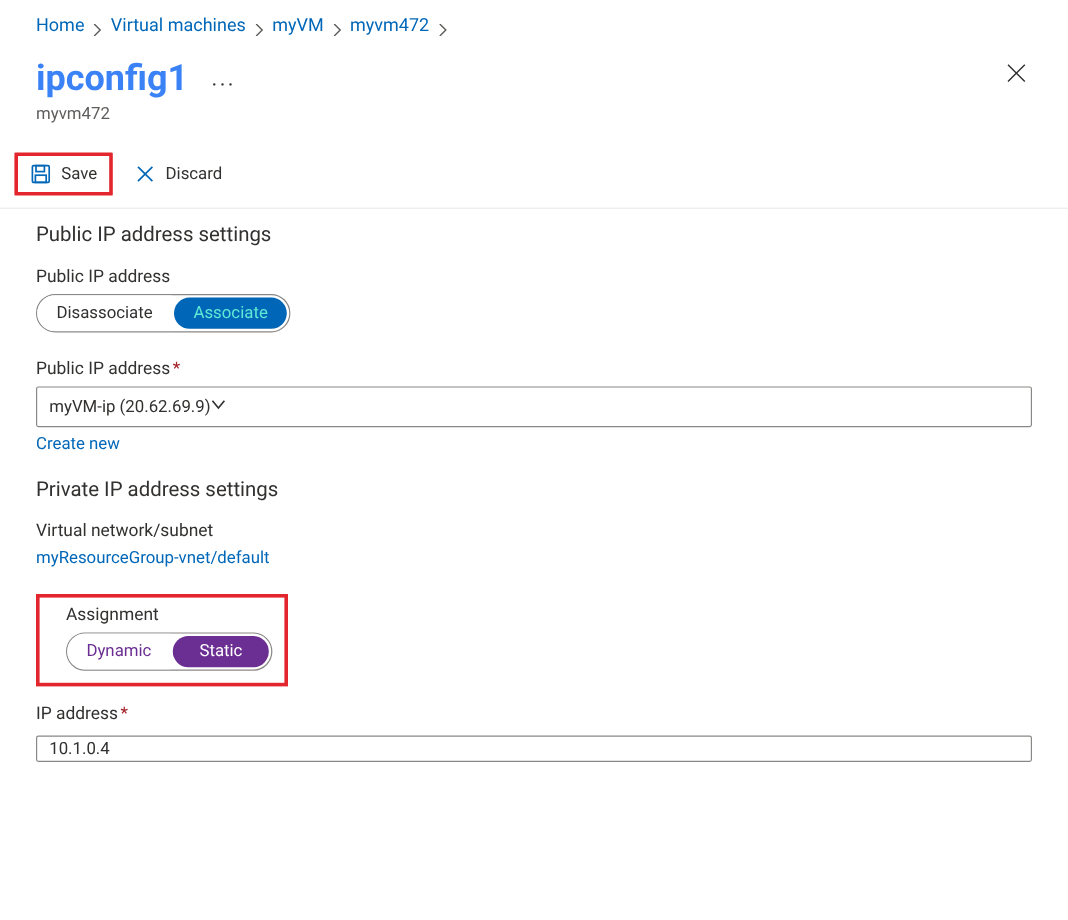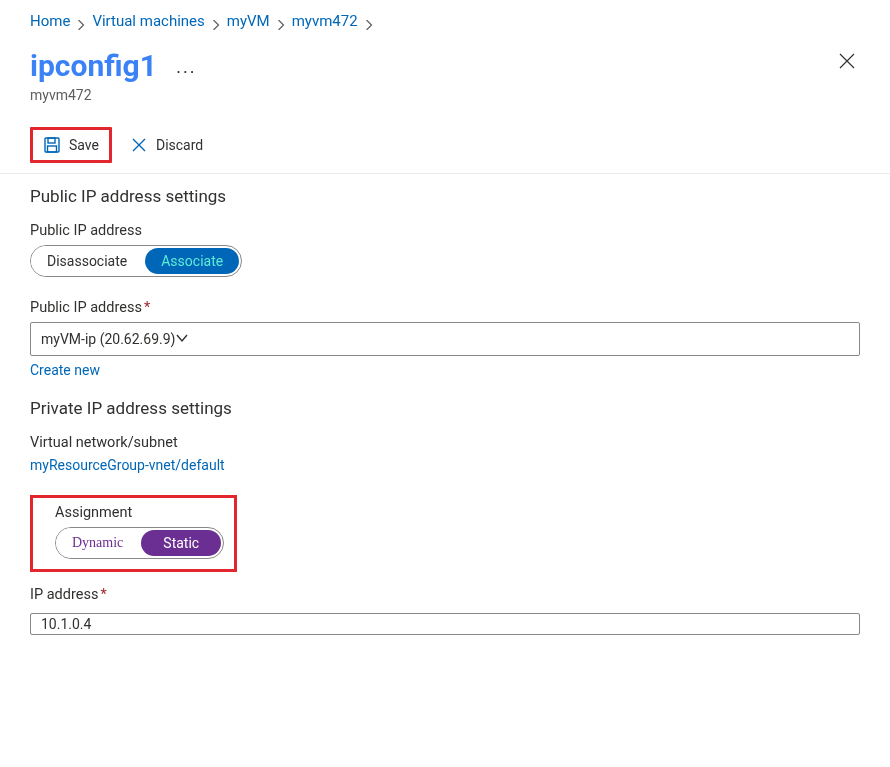--- a/index.html
+++ b/index.html
@@ -68,21 +68,21 @@
   
   .toolbar {
     display: flex;
     align-items: center;
     gap: 8px;
     margin-top: 24px;
     padding-bottom: 10px;
     border-bottom: 1px solid #edebe9;
     margin-left: -30px;
     margin-right: -30px;
-    padding-left: 30px;
+    padding-left: 12px;
   }
   .tool-btn {
     display: flex;
     align-items: center;
     gap: 8px;
     padding: 6px 10px;
     cursor: pointer;
     color: #323130;
     font-size: 14px;
   }
@@ -136,21 +136,21 @@
     height: 26px;
   }
   .pill.selected-purple {
     background: #6b2e92;
     color: #fff;
     border-radius: 999px;
     margin: 2px;
     height: 26px;
     padding: 0 22px;
   }
-  .pill.purple-text { color: #6b2e92; font-family: Liberation Serif, serif; }
+  .pill.purple-text { color: #6b2e92; }
   
   .select {
     display: flex;
     align-items: center;
     justify-content: flex-start;
     border: 1px solid #8a8886;
     border-radius: 2px;
     height: 34px;
     padding: 0 10px;
     width: 100%;

